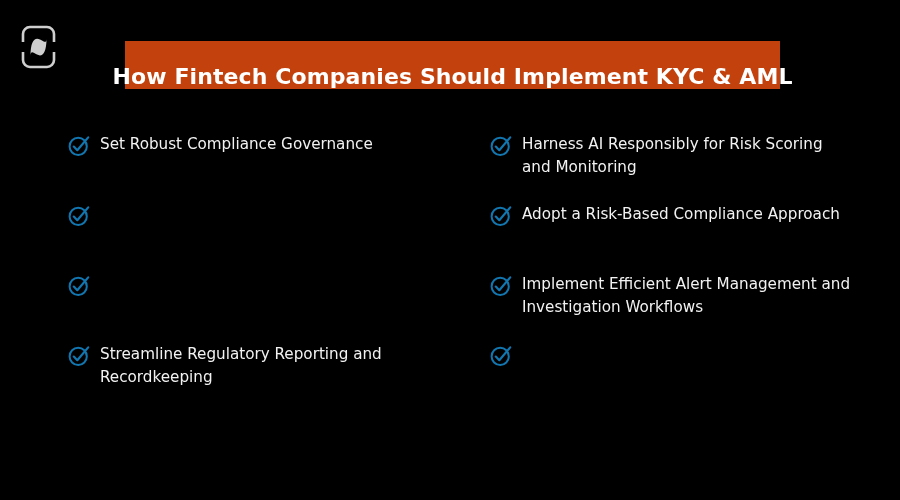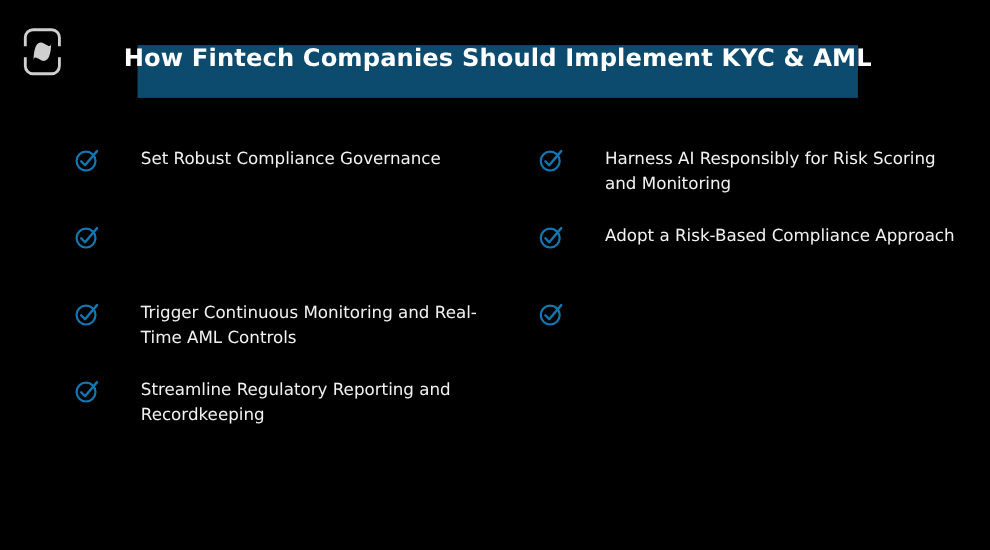--- a/index.html
+++ b/index.html
@@ -21,23 +21,23 @@
   }
   .logo svg { display:block; width:35px; height:44px; }
 
   
   .title-banner {
     position:absolute;
     left:125px;
     top:41px;
     width:655px;
     height:48px;
-    background:#0c4a6e;
+    background:#c2410c;
     display:flex;
-    align-items:flex-start;
+    align-items:flex-end;
     justify-content:center;
   }
   .title-text {
     color:#ffffff;
     font-size:22px;
     font-weight:bold;
     letter-spacing:0.1px;
     white-space:nowrap;
     font-family:"DejaVu Sans", sans-serif;
   }
@@ -51,21 +51,20 @@
     display:flex;
   }
   .column { width:420px; }
   .column.left  { margin-left:68px; }
   .column.right { margin-left:12px; }
 
   .item {
     display:flex;
     align-items:flex-start;
     height:70px;
-    gap:28px;
   }
   .item-icon {
     flex:0 0 auto;
     width:22px;
     height:22px;
     margin-top:2px;
     margin-right:10px;
   }
   .item-icon svg { display:block; width:22px; height:22px; overflow:visible; }
 
@@ -118,21 +117,20 @@
         </svg>
       </span>
     </div>
     <div class="item">
       <span class="item-icon">
         <svg viewBox="0 0 22 22">
           <circle cx="10.2" cy="11.4" r="8.6" fill="none" stroke="#1277b0" stroke-width="2"></circle>
           <path d="M5.8 11.6 L9.3 15.2 L20.2 2.4" fill="none" stroke="#1277b0" stroke-width="2.2" stroke-linecap="round" stroke-linejoin="round"></path>
         </svg>
       </span>
-      <span class="item-label">Trigger Continuous Monitoring and Real-Time AML Controls</span>
     </div>
     <div class="item">
       <span class="item-icon">
         <svg viewBox="0 0 22 22">
           <circle cx="10.2" cy="11.4" r="8.6" fill="none" stroke="#1277b0" stroke-width="2"></circle>
           <path d="M5.8 11.6 L9.3 15.2 L20.2 2.4" fill="none" stroke="#1277b0" stroke-width="2.2" stroke-linecap="round" stroke-linejoin="round"></path>
         </svg>
       </span>
       <span class="item-label">Streamline Regulatory Reporting and Recordkeeping</span>
     </div>
@@ -157,16 +155,25 @@
       </span>
       <span class="item-label">Adopt a Risk-Based Compliance Approach</span>
     </div>
     <div class="item">
       <span class="item-icon">
         <svg viewBox="0 0 22 22">
           <circle cx="10.2" cy="11.4" r="8.6" fill="none" stroke="#1277b0" stroke-width="2"></circle>
           <path d="M5.8 11.6 L9.3 15.2 L20.2 2.4" fill="none" stroke="#1277b0" stroke-width="2.2" stroke-linecap="round" stroke-linejoin="round"></path>
         </svg>
       </span>
+      <span class="item-label">Implement Efficient Alert Management and Investigation Workflows</span>
+    </div>
+    <div class="item">
+      <span class="item-icon">
+        <svg viewBox="0 0 22 22">
+          <circle cx="10.2" cy="11.4" r="8.6" fill="none" stroke="#1277b0" stroke-width="2"></circle>
+          <path d="M5.8 11.6 L9.3 15.2 L20.2 2.4" fill="none" stroke="#1277b0" stroke-width="2.2" stroke-linecap="round" stroke-linejoin="round"></path>
+        </svg>
+      </span>
     </div>
   </div>
 
 </div>
 
 </body></html>

